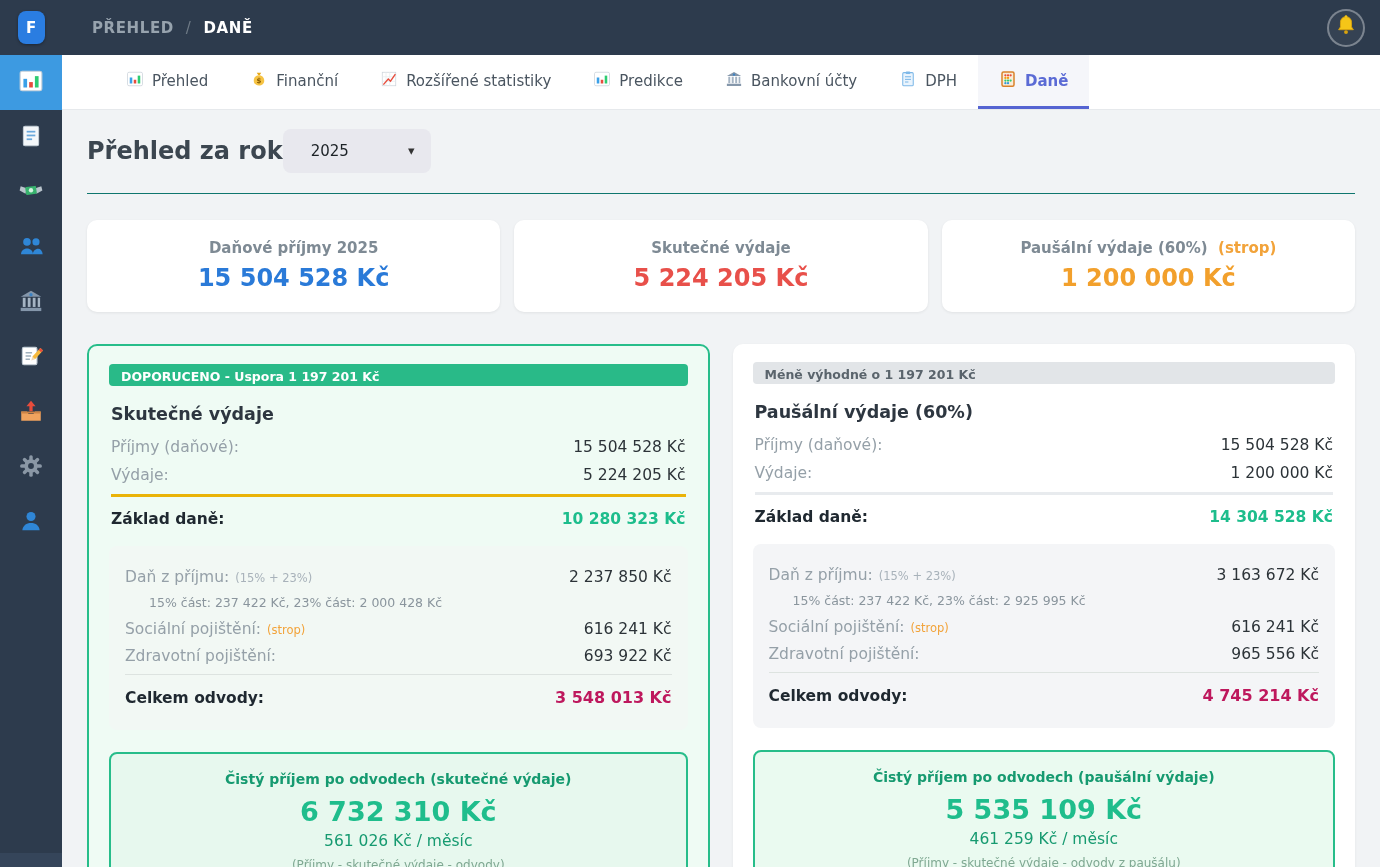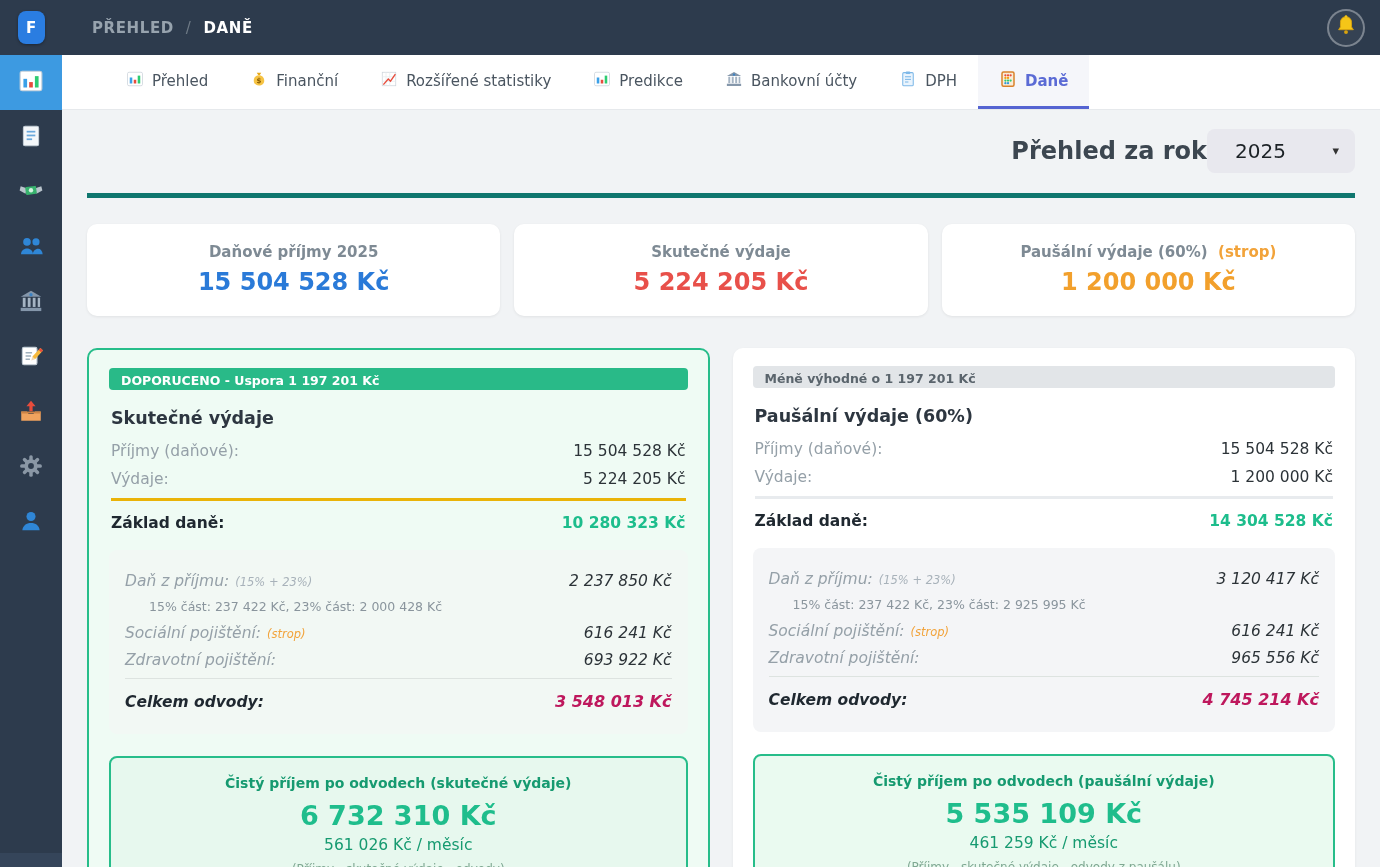--- a/index.html
+++ b/index.html
@@ -35,26 +35,26 @@
   .main { margin-left:62px; padding-top:55px; }
   .tabbar { background:#ffffff; height:55px; display:flex; align-items:stretch;
     padding-left:43px; border-bottom:1px solid #e6e9ec; }
   .tab { display:flex; align-items:center; gap:8px; padding:0 21px; font-size:15px;
     color:#4a5560; cursor:pointer; border-bottom:3px solid transparent; }
   .tab svg { width:18px; height:18px; }
   .tab.active { background:#f5f6fa; color:#5b6bd5; border-bottom-color:#5564d2; font-weight:bold; }
 
   
   .content { padding:0 25px; }
-  .page-head { display:flex; align-items:center; justify-content:flex-end;
-    padding:19px 0 20px; border-bottom:5px solid #0f766e; }
+  .page-head { display:flex; align-items:center; justify-content:flex-start;
+    padding:19px 0 20px; border-bottom:1px solid #0f766e; }
   .page-title { font-size:24px; font-weight:bold; color:#3c4650; }
   .year-select-wrap { position:relative; }
   select.year-select { width:148px; height:44px; background:#e8e8ee; border:none; border-radius:8px;
-    font-size:20px; color:#1c2226; padding:0 40px 0 28px; appearance:none; -webkit-appearance:none;
+    font-size:15px; color:#1c2226; padding:0 40px 0 28px; appearance:none; -webkit-appearance:none;
     font-family:"DejaVu Sans",sans-serif; cursor:pointer; }
   .select-chevron { position:absolute; right:16px; top:50%; transform:translateY(-54%);
     font-size:13px; color:#333; pointer-events:none; }
 
   
   .cards { display:grid; grid-template-columns:1fr 1fr 1fr; gap:14px; margin-top:26px; }
   .card { background:#fff; border-radius:10px; box-shadow:0 1px 3px rgba(0,0,0,.07);
     text-align:center; padding:19px 10px 20px; }
   .card-label { font-size:15px; color:#7e8a94; margin-bottom:7px;font-weight:bold; }
   .card-tag { color:#f2a33a; }
@@ -74,21 +74,21 @@
   .prow .lbl { color:#95a0a8; }
   .prow .val { color:#2c3338; }
   .base-row { border-top:3px solid #eab308; margin-top:0; padding-top:13px; }
   .base-row .lbl { color:#1f2830; font-weight:bold; }
   .base-row .val { color:#1dbd8c; font-weight:bold; }
   .panel.plain .base-row { border-top-color:#e8ebee; }
 
   .taxbox { margin-top:18px; border-radius:8px; padding:13px 16px 14px; }
   .panel.recommended .taxbox { background:#f2f8f4; }
   .panel.plain .taxbox { background:#f4f5f7; }
-  .taxbox .prow { margin:9px 0;font-style:italic; }
+  .taxbox .prow { margin:9px 0; }
   .note-small { font-size:11.5px; color:#a8b2ba; margin-left:6px; }
   .note-strop { font-size:11.5px; color:#f2a33a; margin-left:6px; }
   .breakdown { font-size:12.5px; color:#8a959d; margin:2px 0 10px 24px; }
   .total-row { border-top:1px solid #dde3e0; margin-top:13px; padding-top:13px; }
   .total-row .lbl { color:#1f2830; font-weight:bold; font-size:15.5px; }
   .total-row .val { color:#be185d; font-weight:bold; font-size:16px;margin-left:11px; }
 
   .netbox { margin-top:22px; border:2px solid #27bd8a; border-radius:8px; text-align:center;
     padding:17px 10px 18px; }
   .panel.recommended .netbox { background:#e7f8ee; }
@@ -392,21 +392,21 @@
           <span class="val">1 200 000 Kč</span>
         </div>
         <div class="prow base-row">
           <span class="lbl">Základ daně:</span>
           <span class="val">14 304 528 Kč</span>
         </div>
 
         <div class="taxbox">
           <div class="prow">
             <span class="lbl"><span>Daň z příjmu:</span><span class="note-small">(15% + 23%)</span></span>
-            <span class="val">3 120 417 Kč</span>
+            <span class="val">3 163 672 Kč</span>
           </div>
           <div class="breakdown">15% část: 237 422 Kč, 23% část: 2 925 995 Kč</div>
           <div class="prow">
             <span class="lbl"><span>Sociální pojištění:</span><span class="note-strop">(strop)</span></span>
             <span class="val">616 241 Kč</span>
           </div>
           <div class="prow">
             <span class="lbl">Zdravotní pojištění:</span>
             <span class="val">965 556 Kč</span>
           </div>

